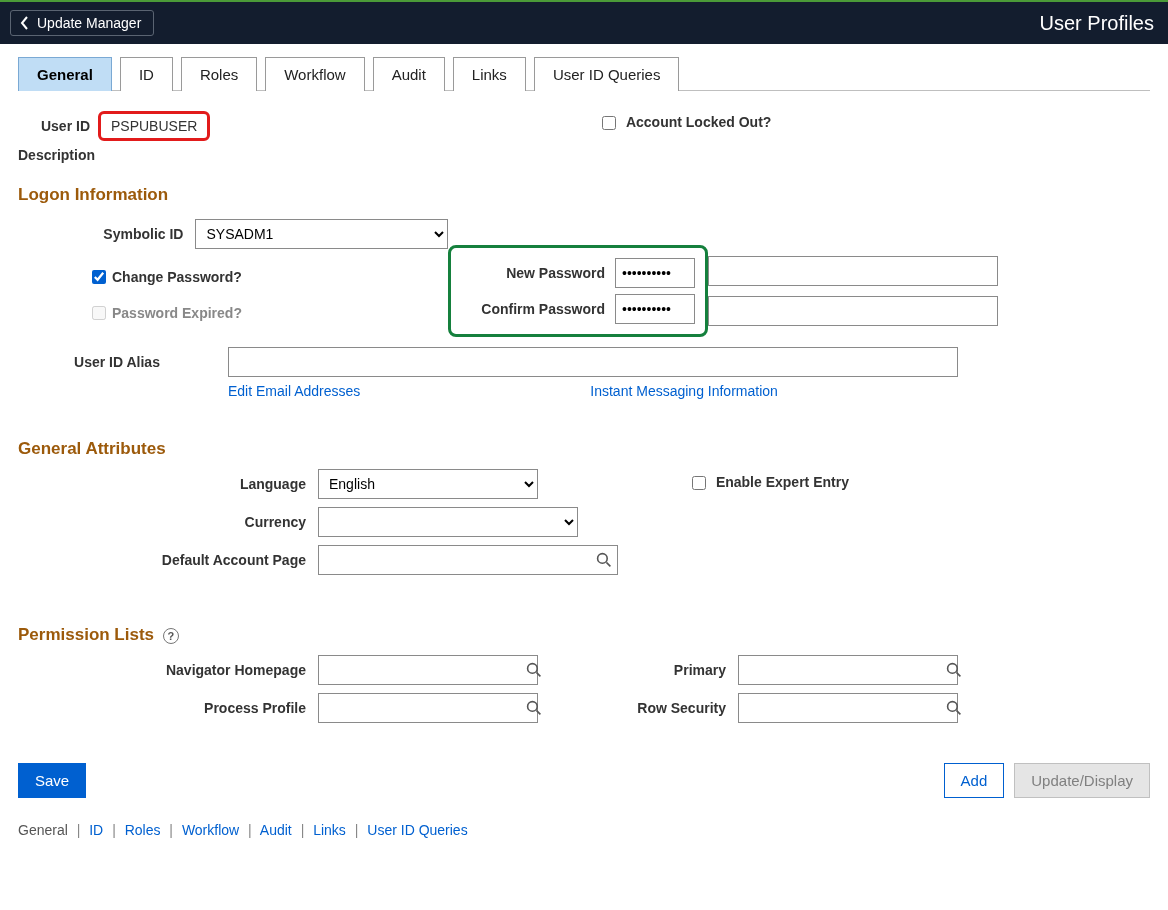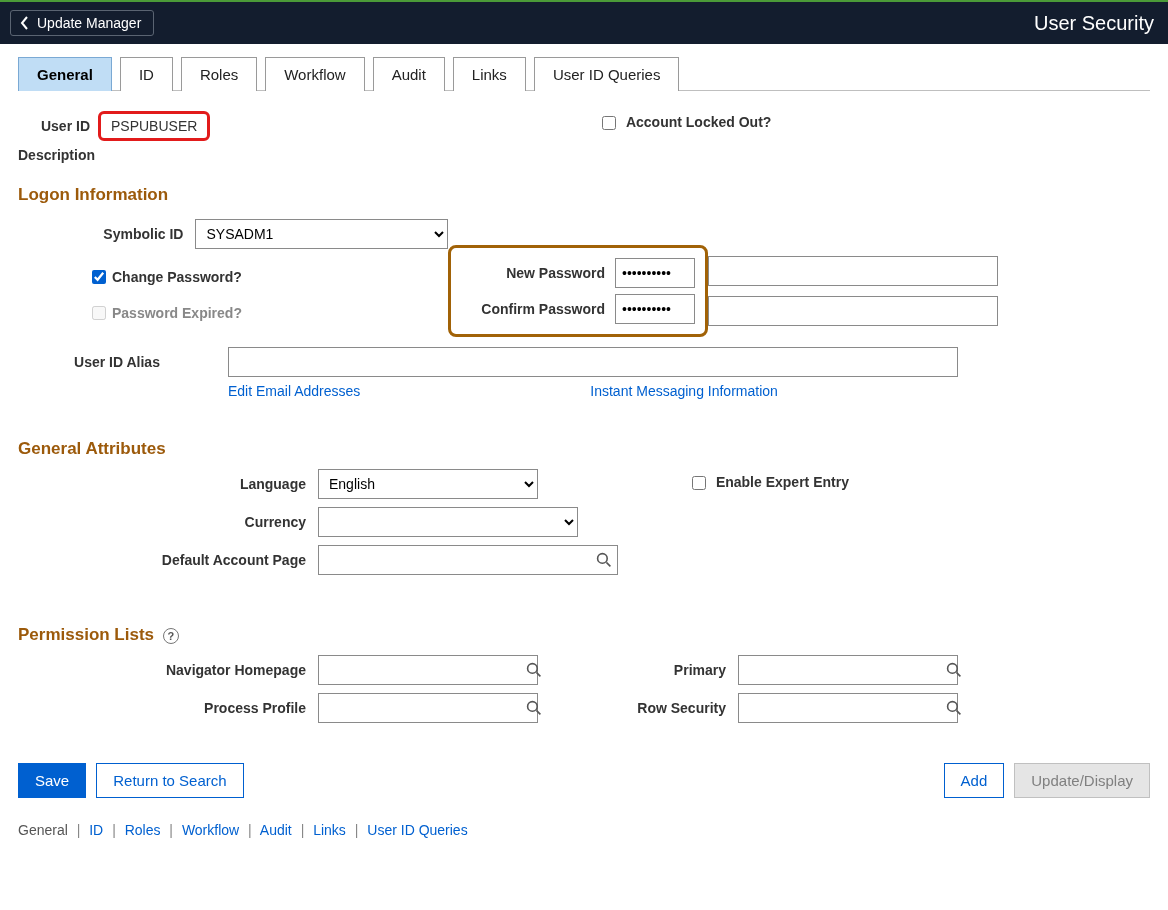--- a/index.html
+++ b/index.html
@@ -70,21 +70,21 @@
   .section-title { color: #9c5a0b; font-size: 17px; font-weight: bold; margin: 18px 0 10px 0; }
   select, input[type=text], input[type=password] {
     font-size: 14px;
     border: 1px solid #8a8a8a;
     background: #fff;
     height: 30px;
     padding: 0 6px;
   }
   select { padding-right: 20px; }
   .pw-red-box {
-    border: 3px solid #a16207;
+    border: 3px solid #15803d;
     border-radius: 8px;
     padding: 6px 10px 6px 14px;
     display: inline-block;
   }
   .pw-row { display: flex; align-items: center; margin: 4px 0; }
   .pw-row .lbl { width: 150px; text-align: right; padding-right: 10px; }
   .pw-input-red { width: 80px; border: 1px solid #8a8a8a; height: 30px; }
   .pw-input-ext { width: 290px; border: 1px solid #8a8a8a; height: 30px; border-left: none; }
   .link { color: #0060d0; cursor: pointer; }
   .lookup-wrap { position: relative; display: inline-block; }
@@ -117,21 +117,21 @@
 </head>
 <body>
 
 <div class="top-bar">
   <button class="back-btn">
     <svg viewBox="0 0 10 14">
         <polyline points="7,1 2,7 7,13"></polyline>
       </svg>
     <span>Update Manager</span>
   </button>
-  <div class="top-title">User Security</div>
+  <div class="top-title">User Profiles</div>
 </div>
 
 <div class="content">
 
   <div class="tabs-row">
     <div class="tab active">General</div>
     <div class="tab">ID</div>
     <div class="tab">Roles</div>
     <div class="tab">Workflow</div>
     <div class="tab">Audit</div>
@@ -285,21 +285,20 @@
             <circle cx="8" cy="8" r="6"></circle>
             <line x1="13" y1="13" x2="18" y2="18"></line>
           </svg>
       </div>
     </div>
   </div>
 
   <div class="btn-bar">
     <div style="display:flex; gap:10px;">
       <button class="btn primary">Save</button>
-      <button class="btn">Return to Search</button>
     </div>
     <div style="display:flex; gap:10px;">
       <button class="btn">Add</button>
       <button class="btn disabled">Update/Display</button>
     </div>
   </div>
 
   <div class="bottom-links">
     <span style="color:#555;">General</span>
     <span class="sep">|</span>

